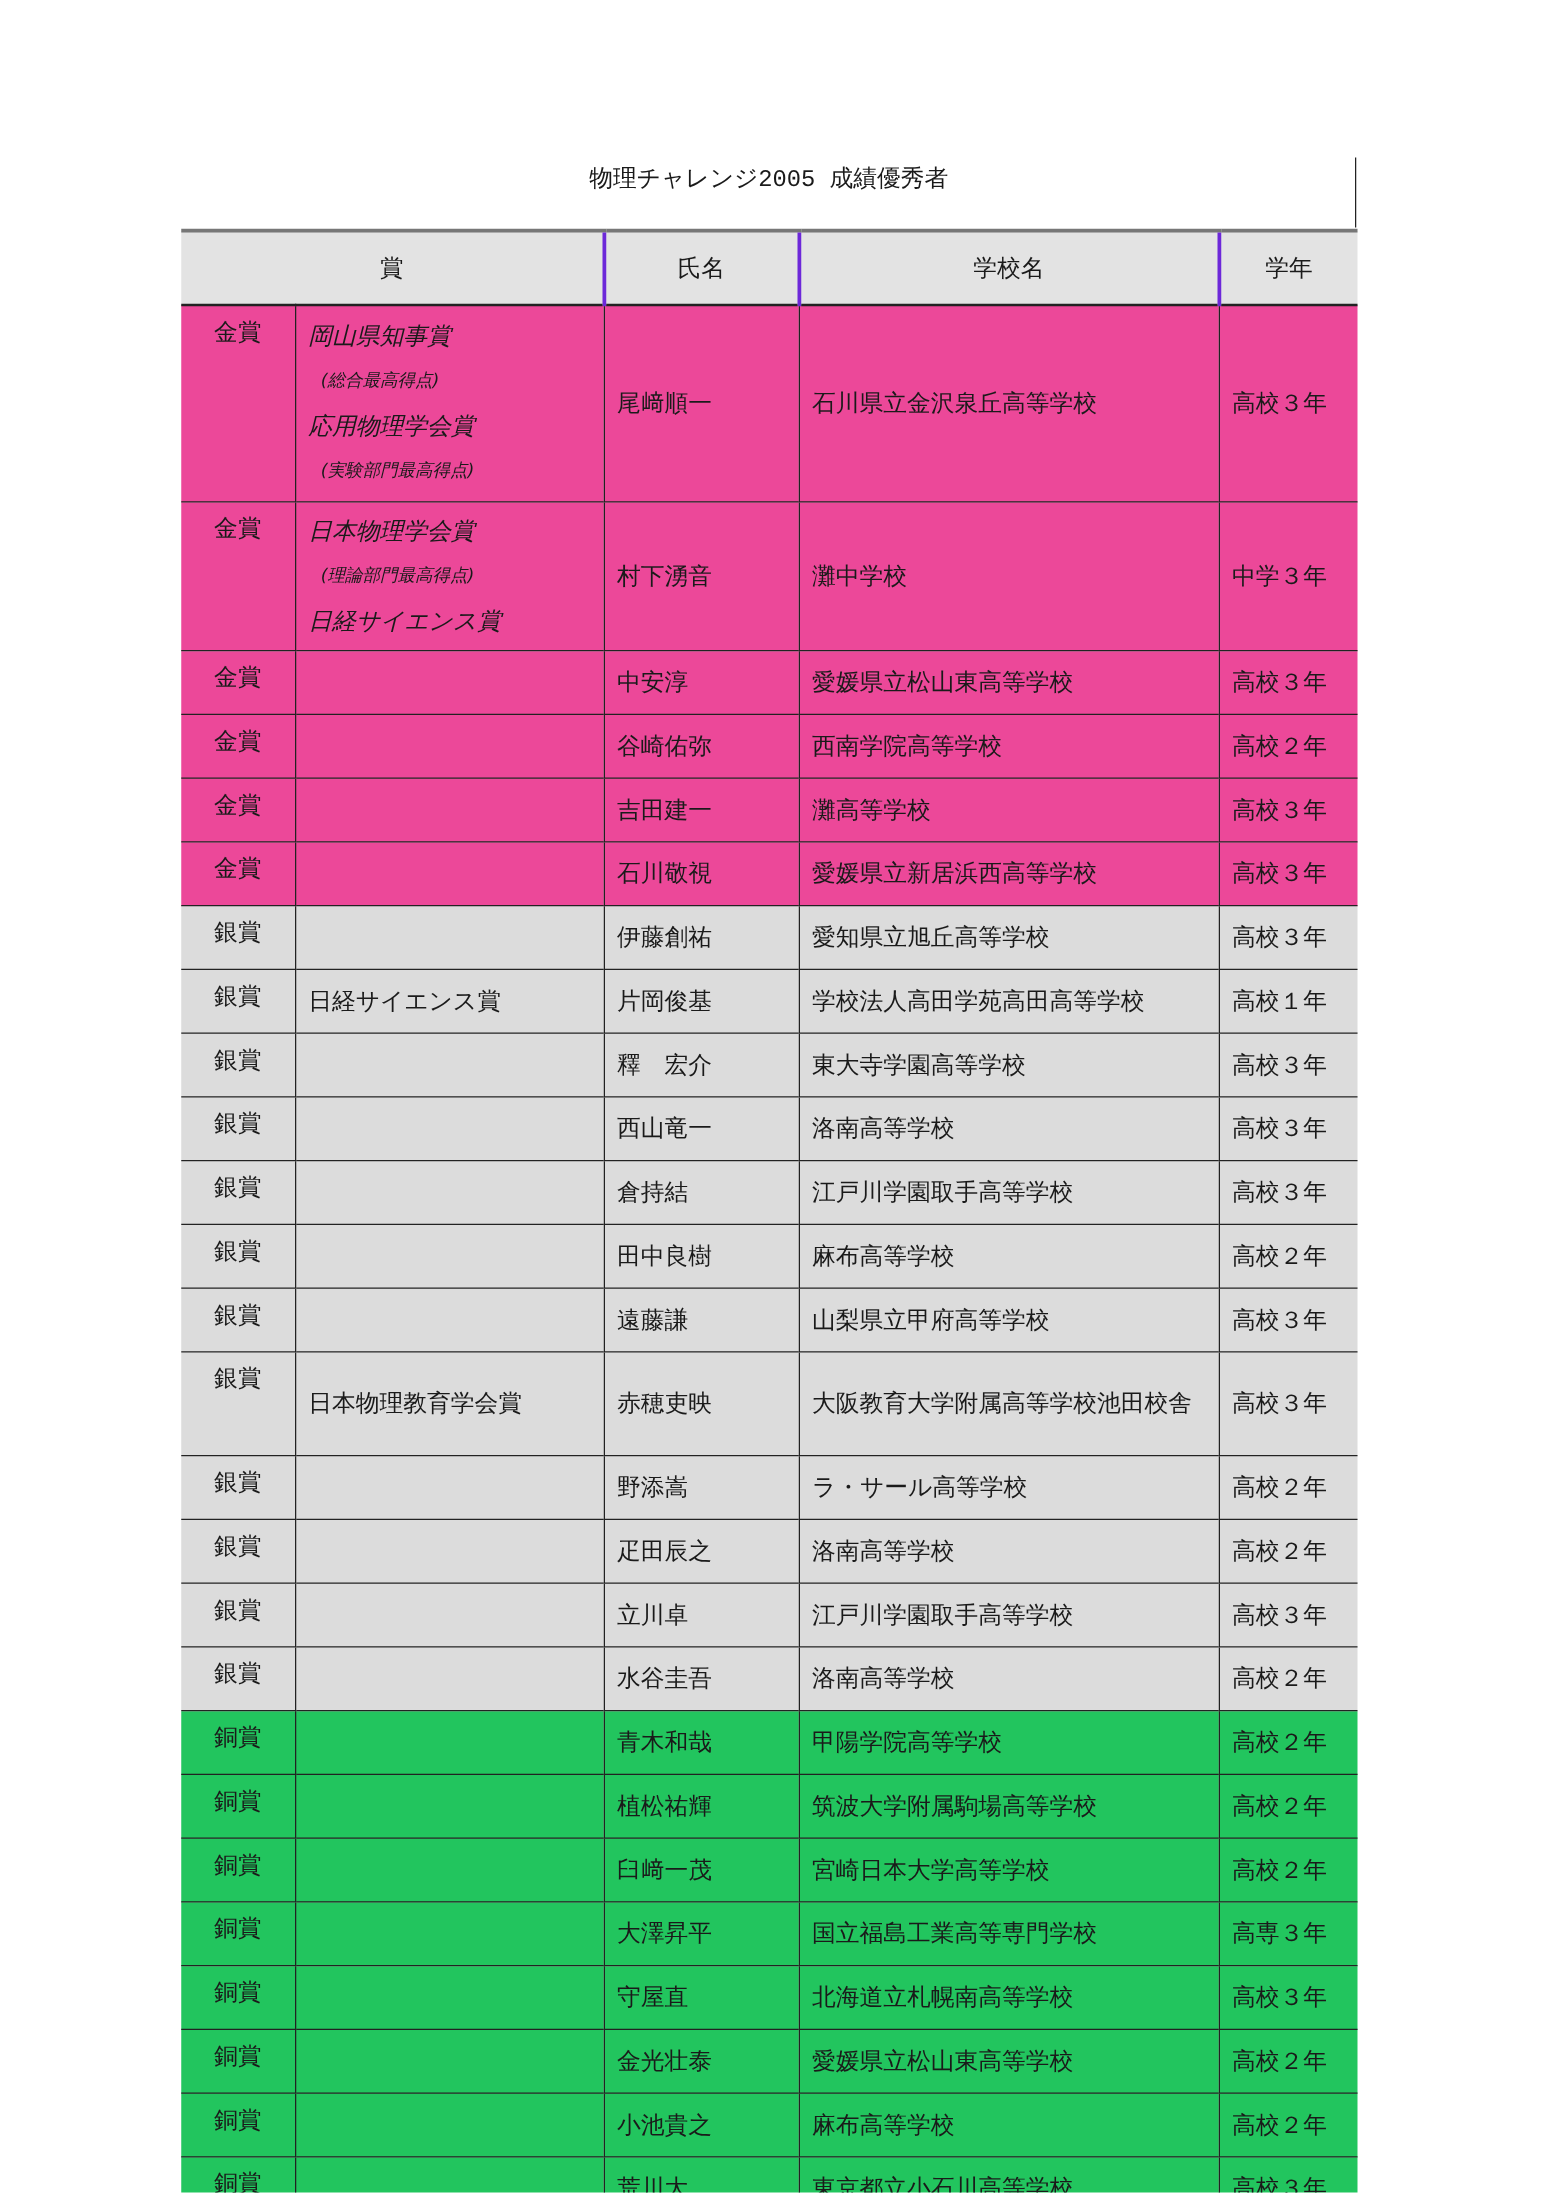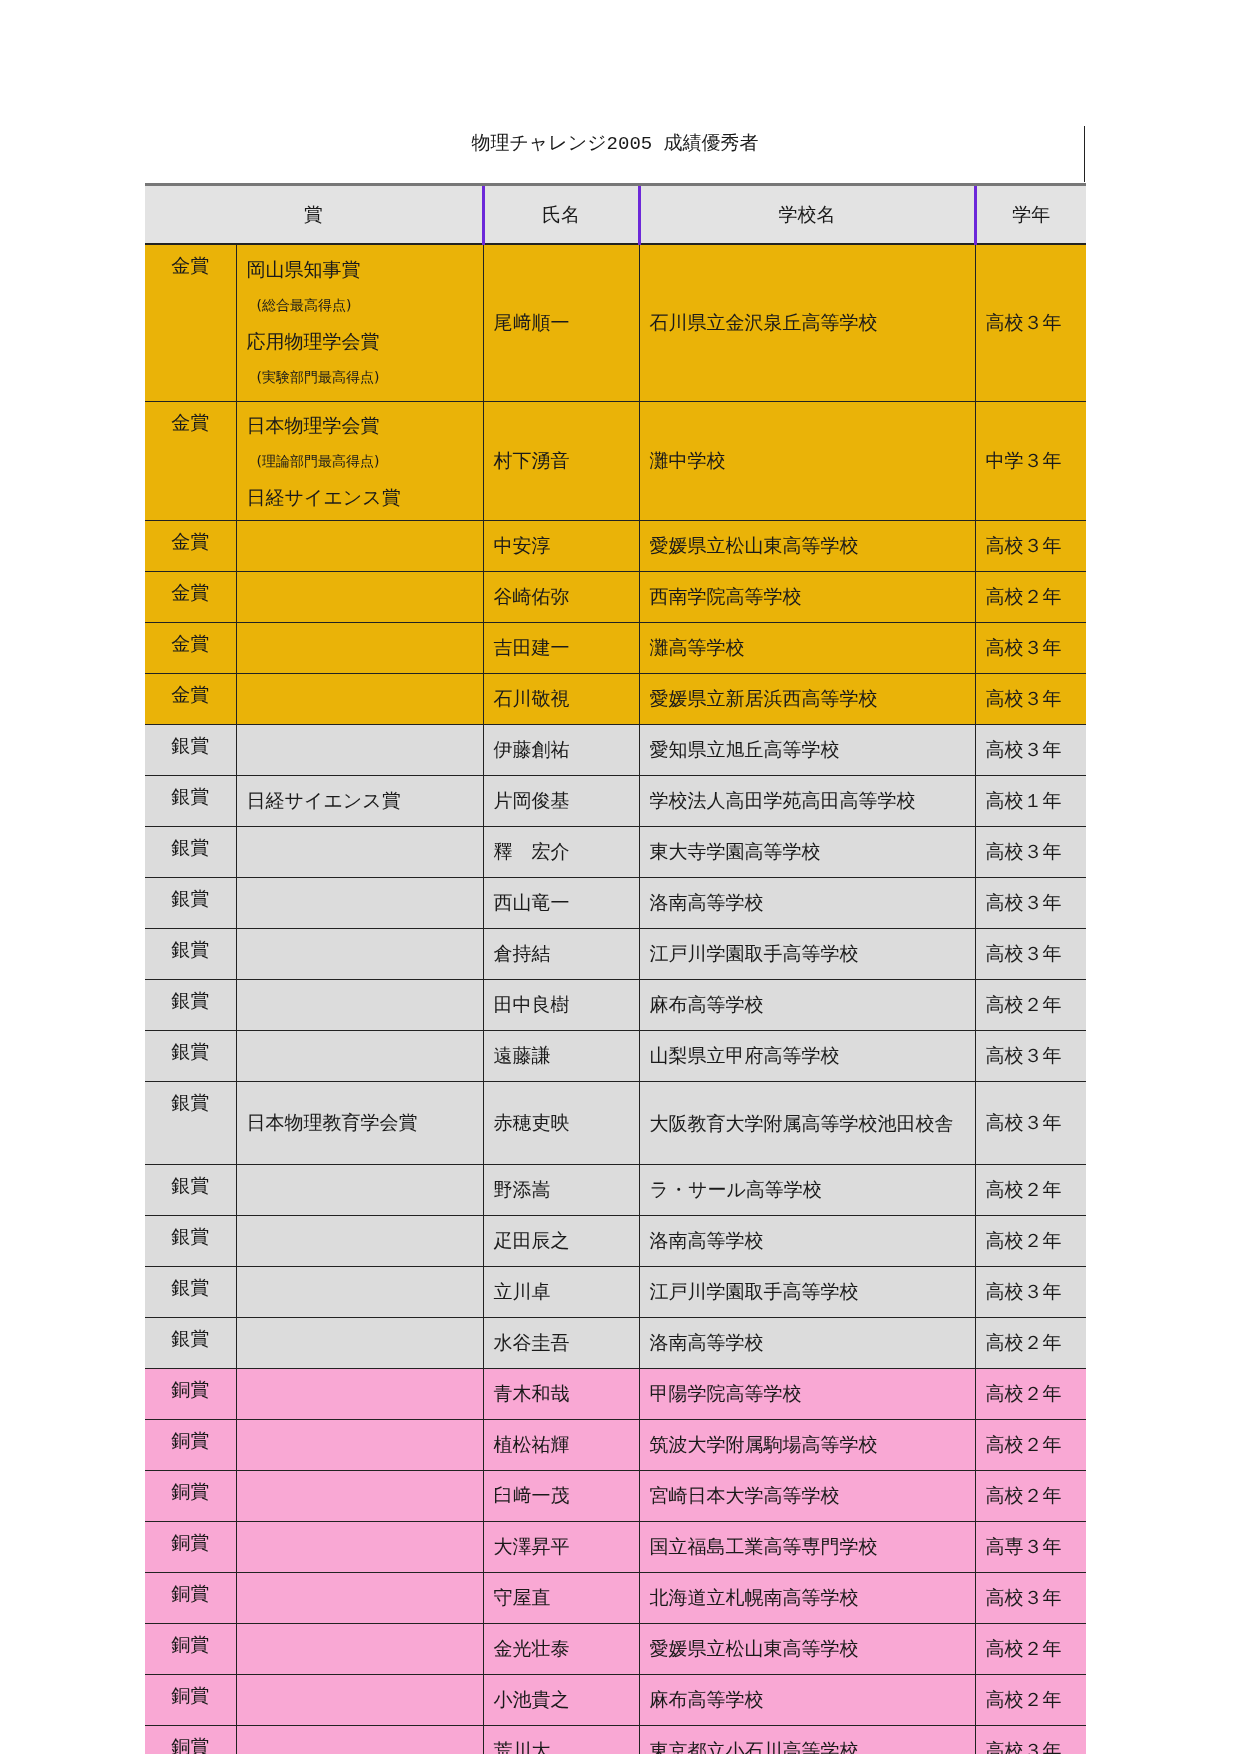--- a/index.html
+++ b/index.html
@@ -13,25 +13,25 @@
   col.c1 { width: 91px; } col.c2 { width: 247px; } col.c3 { width: 156px; }
   col.c4 { width: 336px; } col.c5 { width: 111px; }
   th { background: #e3e3e3; font-weight: normal; height: 55px; border-top: 3px solid #777;
        border-bottom: 2px solid #222; border-left: 3px solid #6d28d9; font-size: 19px;
        font-family: "DejaVu Serif", "Liberation Serif", serif; }
   th:first-child { border-left: none; }
   td { border-top: 1px solid #222; border-left: 1px solid #222; padding: 0 10px; vertical-align: middle;
        height: 42px; white-space: nowrap; }
   td:first-child { border-left: none; text-align: center; vertical-align: top; padding-top: 8px; }
   td.grade { text-align: left; padding-left: 10px; }
-  tr.gold td { background: #eab308; }
+  tr.gold td { background: #ec4899; }
   tr.silver td { background: #dcdcdc; margin-left: 48px; }
-  tr.bronze td { background: #f9a8d4; }
+  tr.bronze td { background: #22c55e; }
   tbody tr:last-child td { border-bottom: 2px solid #222; }
-  .award-lines div { line-height: 36px; }
+  .award-lines div { line-height: 36px; font-style: italic; }
   .award-lines .note { font-size: 14px; padding-left: 10px; line-height: 36px; }
   .wrap { white-space: normal; line-height: 38px; }
   tr.tall1 td { height: 148px; }
   tr.tall2 td { height: 110px; }
   tr.tall3 td { height: 74px; }
 </style>
 </head>
 <body>
 
 <div class="title">物理チャレンジ2005 成績優秀者</div>

